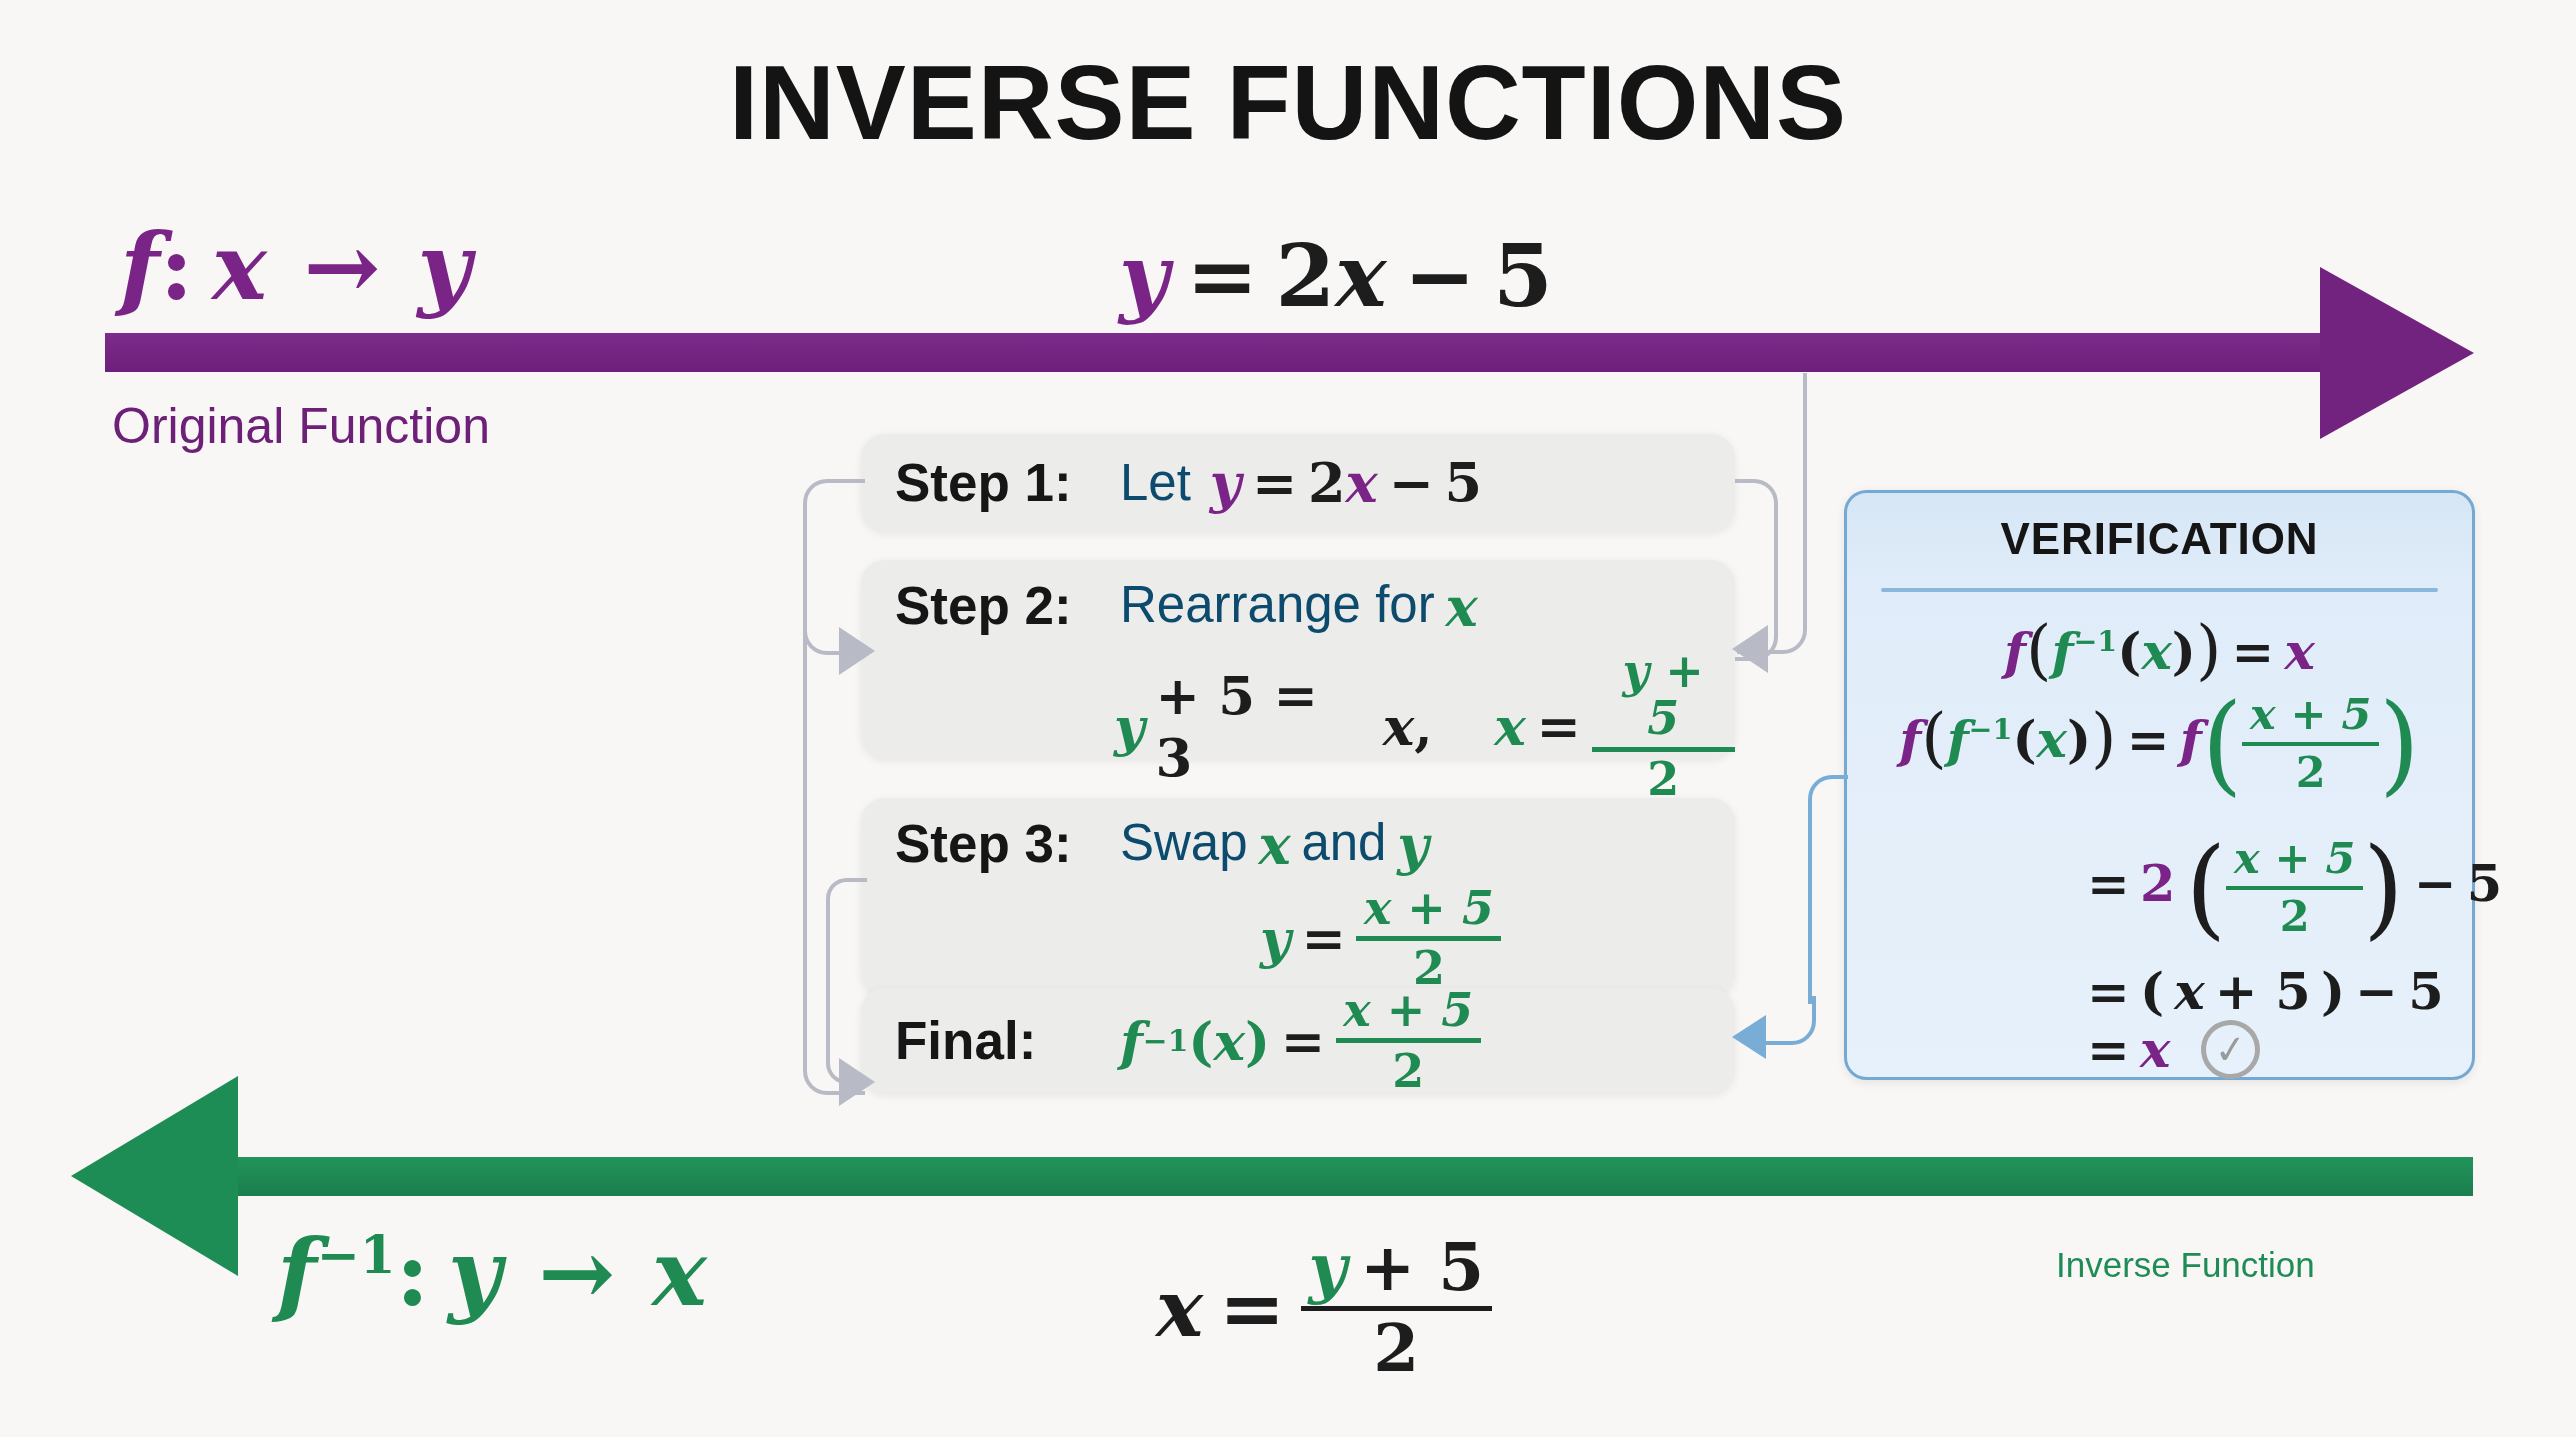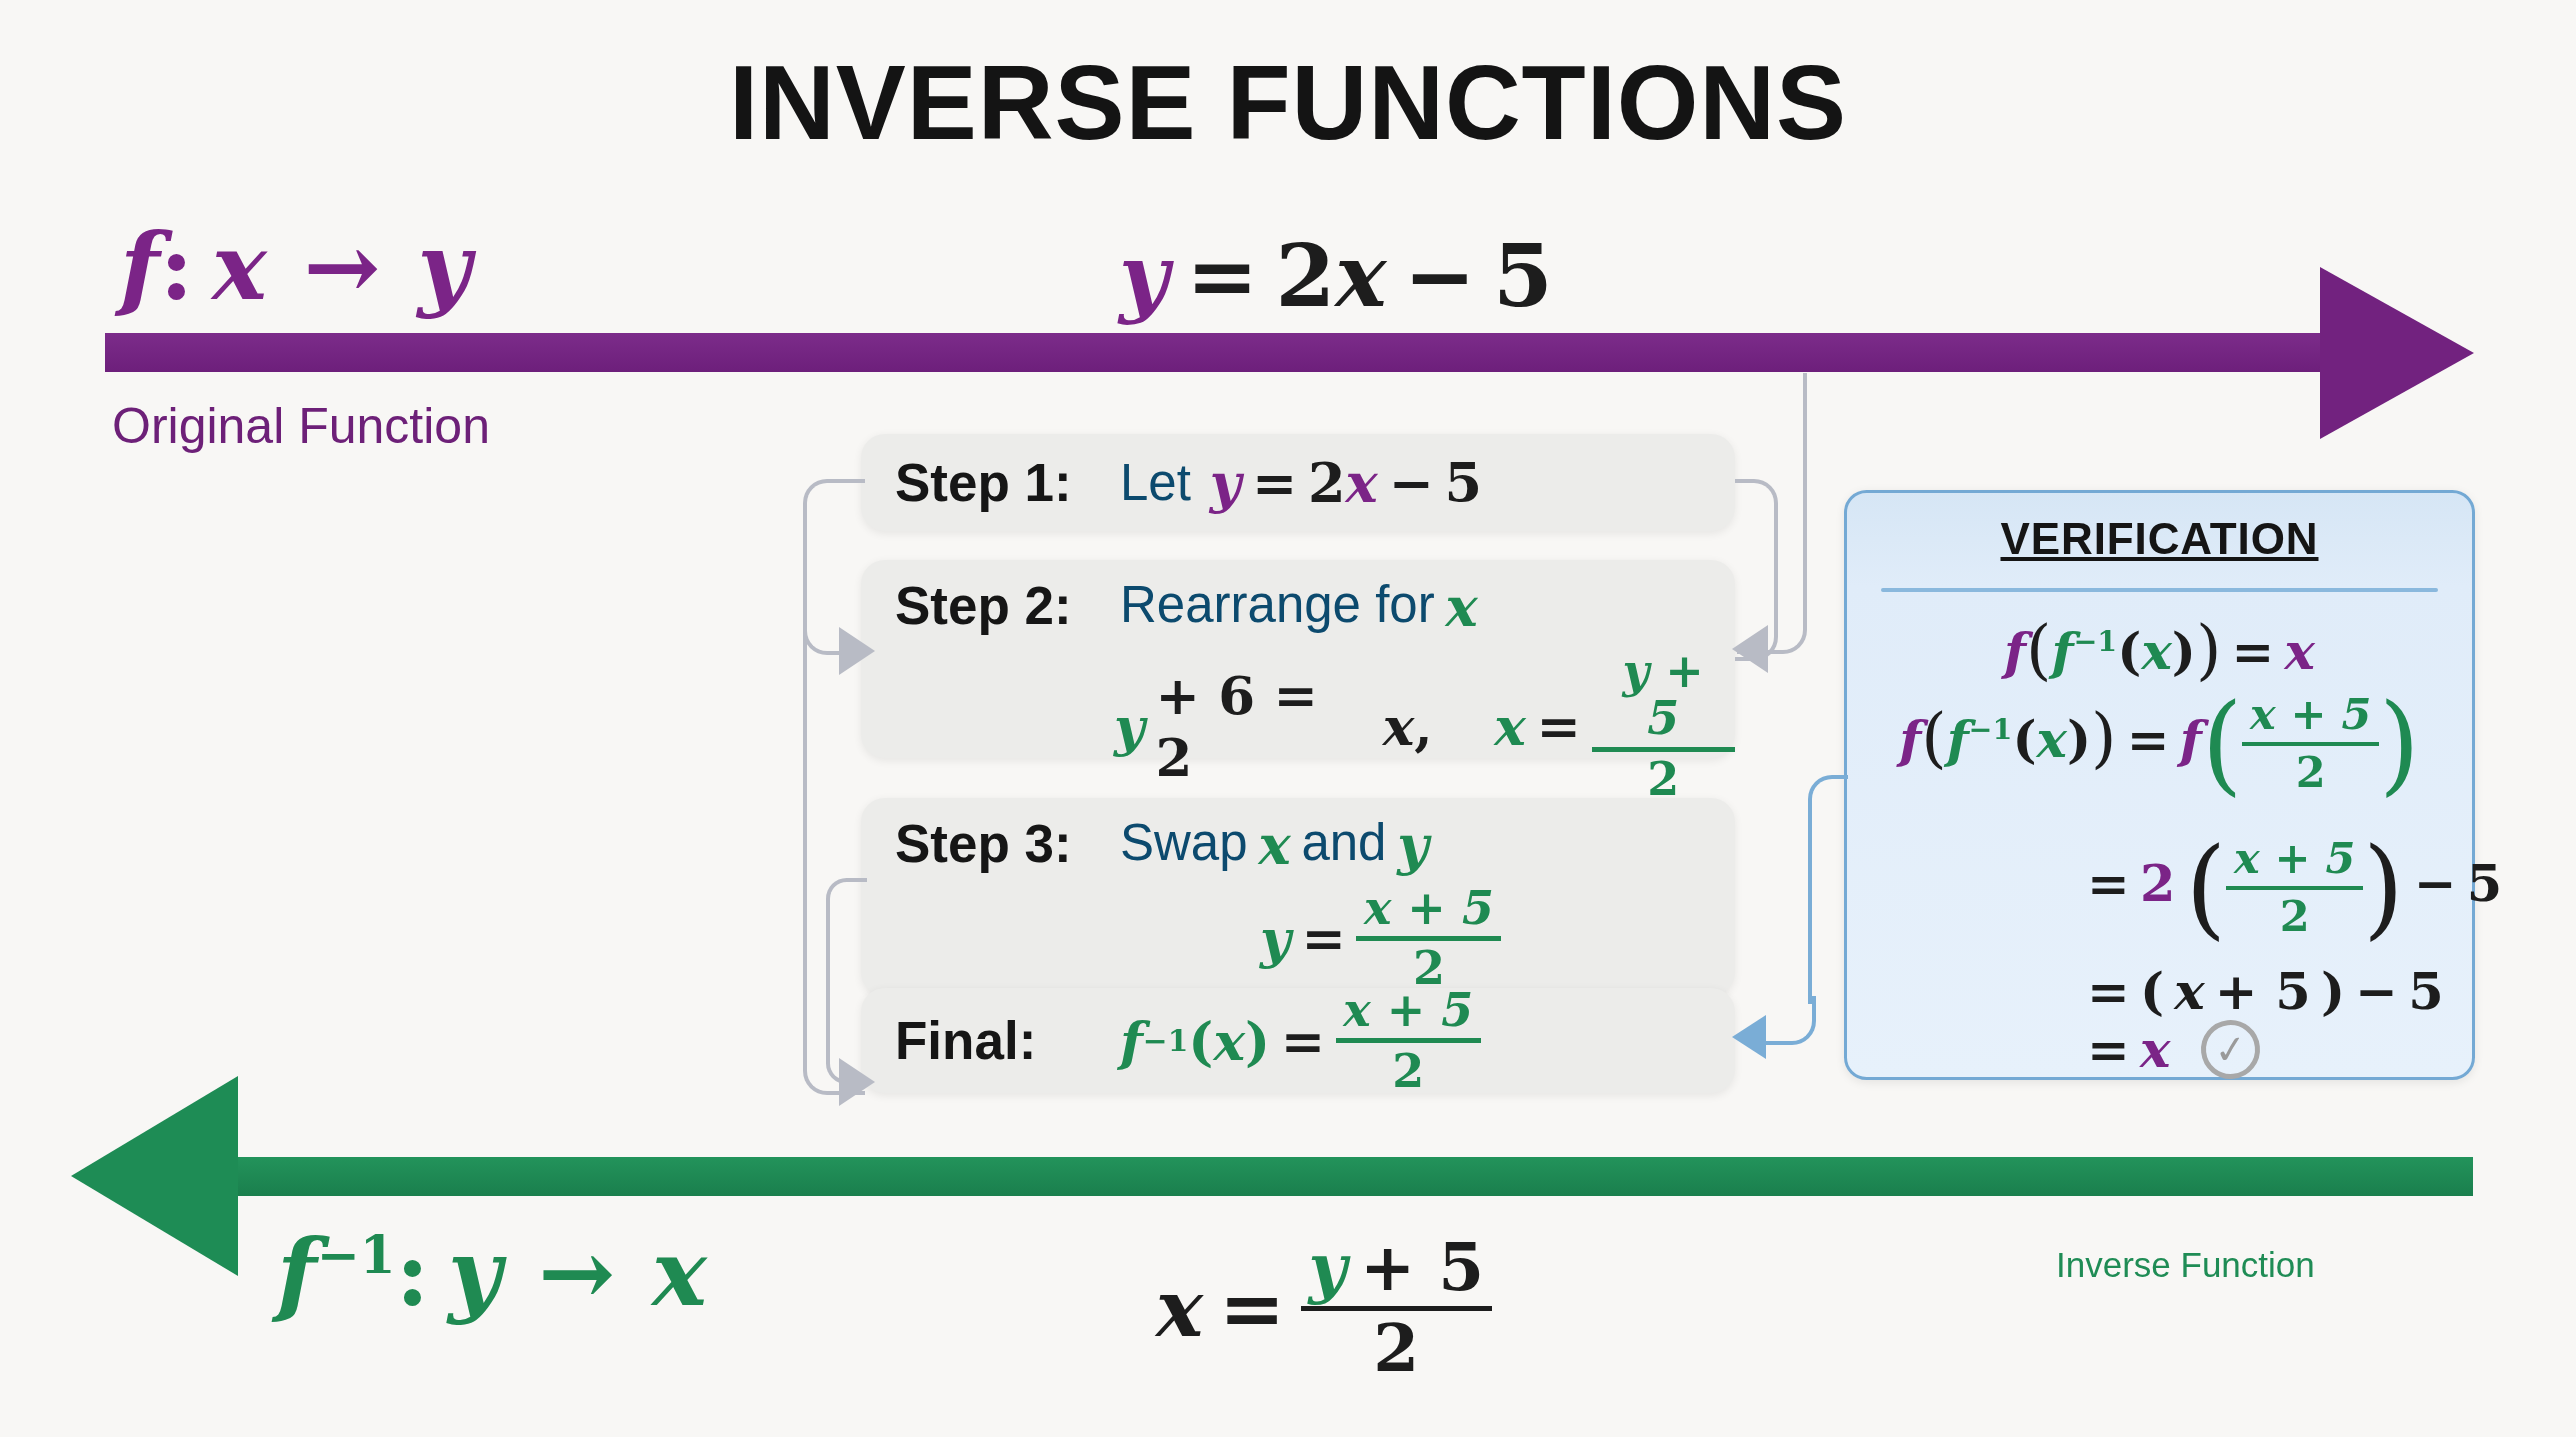--- a/index.html
+++ b/index.html
@@ -47,21 +47,21 @@
   .steprow{display:flex;align-items:flex-start;}
   .desc{font-size:51px;color:#0c4a6e;}
   .stepmath{font-size:54px;}
   .mathline{font-size:53px;display:flex;align-items:center;}
   .mathline .frac,.stepmath-frac{font-size:46px;}
   .s2-line2{margin-left:219px;margin-top:9.4px;}
   .s3-line2{margin-left:365px;margin-top:7.5px;}
   
   .verif{left:1844px;top:490px;width:631px;height:590px;box-sizing:border-box;border:3.7px solid #74a9d4;border-radius:22.5px;
          background:linear-gradient(180deg,#d6e6f5 0%,#e0ecf9 16%,#e7f1fb 100%);box-shadow:0 2.8px 9.4px rgba(0,0,0,0.08);}
-  .verif-title{left:0;right:0;top:20.6px;text-align:center;font-size:44px;font-weight:bold;color:#151515;letter-spacing:0.9px;text-decoration:underline;}
+  .verif-title{left:0;right:0;top:20.6px;text-align:center;font-size:44px;font-weight:bold;color:#151515;letter-spacing:0.9px;}
   .verif-rule{left:34px;right:34px;top:95px;height:3.7px;background:#8ab8dd;border-radius:1.9px;}
   .vline{font-size:51px;white-space:nowrap;}
   .v1{left:0;right:0;top:118px;text-align:center;}
   .v2{left:0;right:0;top:200px;text-align:center;}
   .v2 .frac,.v3 .frac{font-size:43px;}
   .v3{left:240px;top:344px;}
   .v4{left:240px;top:468px;}
   .v5{left:240px;top:526px;display:flex;align-items:center;}
   .check{display:inline-flex;align-items:center;justify-content:center;width:49px;height:49px;border:5.6px solid #a8a8a8;
          border-radius:50%;color:#9a9a9a;font-size:39px;font-weight:bold;margin-left:20.6px;
@@ -106,21 +106,21 @@
   </div>
 
   <div class="abs stepbox s2">
     <div class="steprow">
       <span class="steplabel">Step 2:</span>
       <span class="desc">Rearrange for</span>
       <span class="stepmath math it gr ml">x</span>
     </div>
     <div class="mathline math s2-line2">
         <span class="it gr">y</span>
-        <span class="mx bk">+ 6 = 2</span>
+        <span class="mx bk">+ 5 = 3</span>
         <span class="it bk">x</span>
         <span class="bk">,</span>
         <span style="width:62px;display:inline-block;"></span>
         <span class="it gr">x</span>
         <span class="mx bk">=</span>
         <span class="frac gr">
           <span class="num it">y + 5</span>
           <span class="fbar gr-bar"></span>
           <span class="den">2</span>
         </span>

